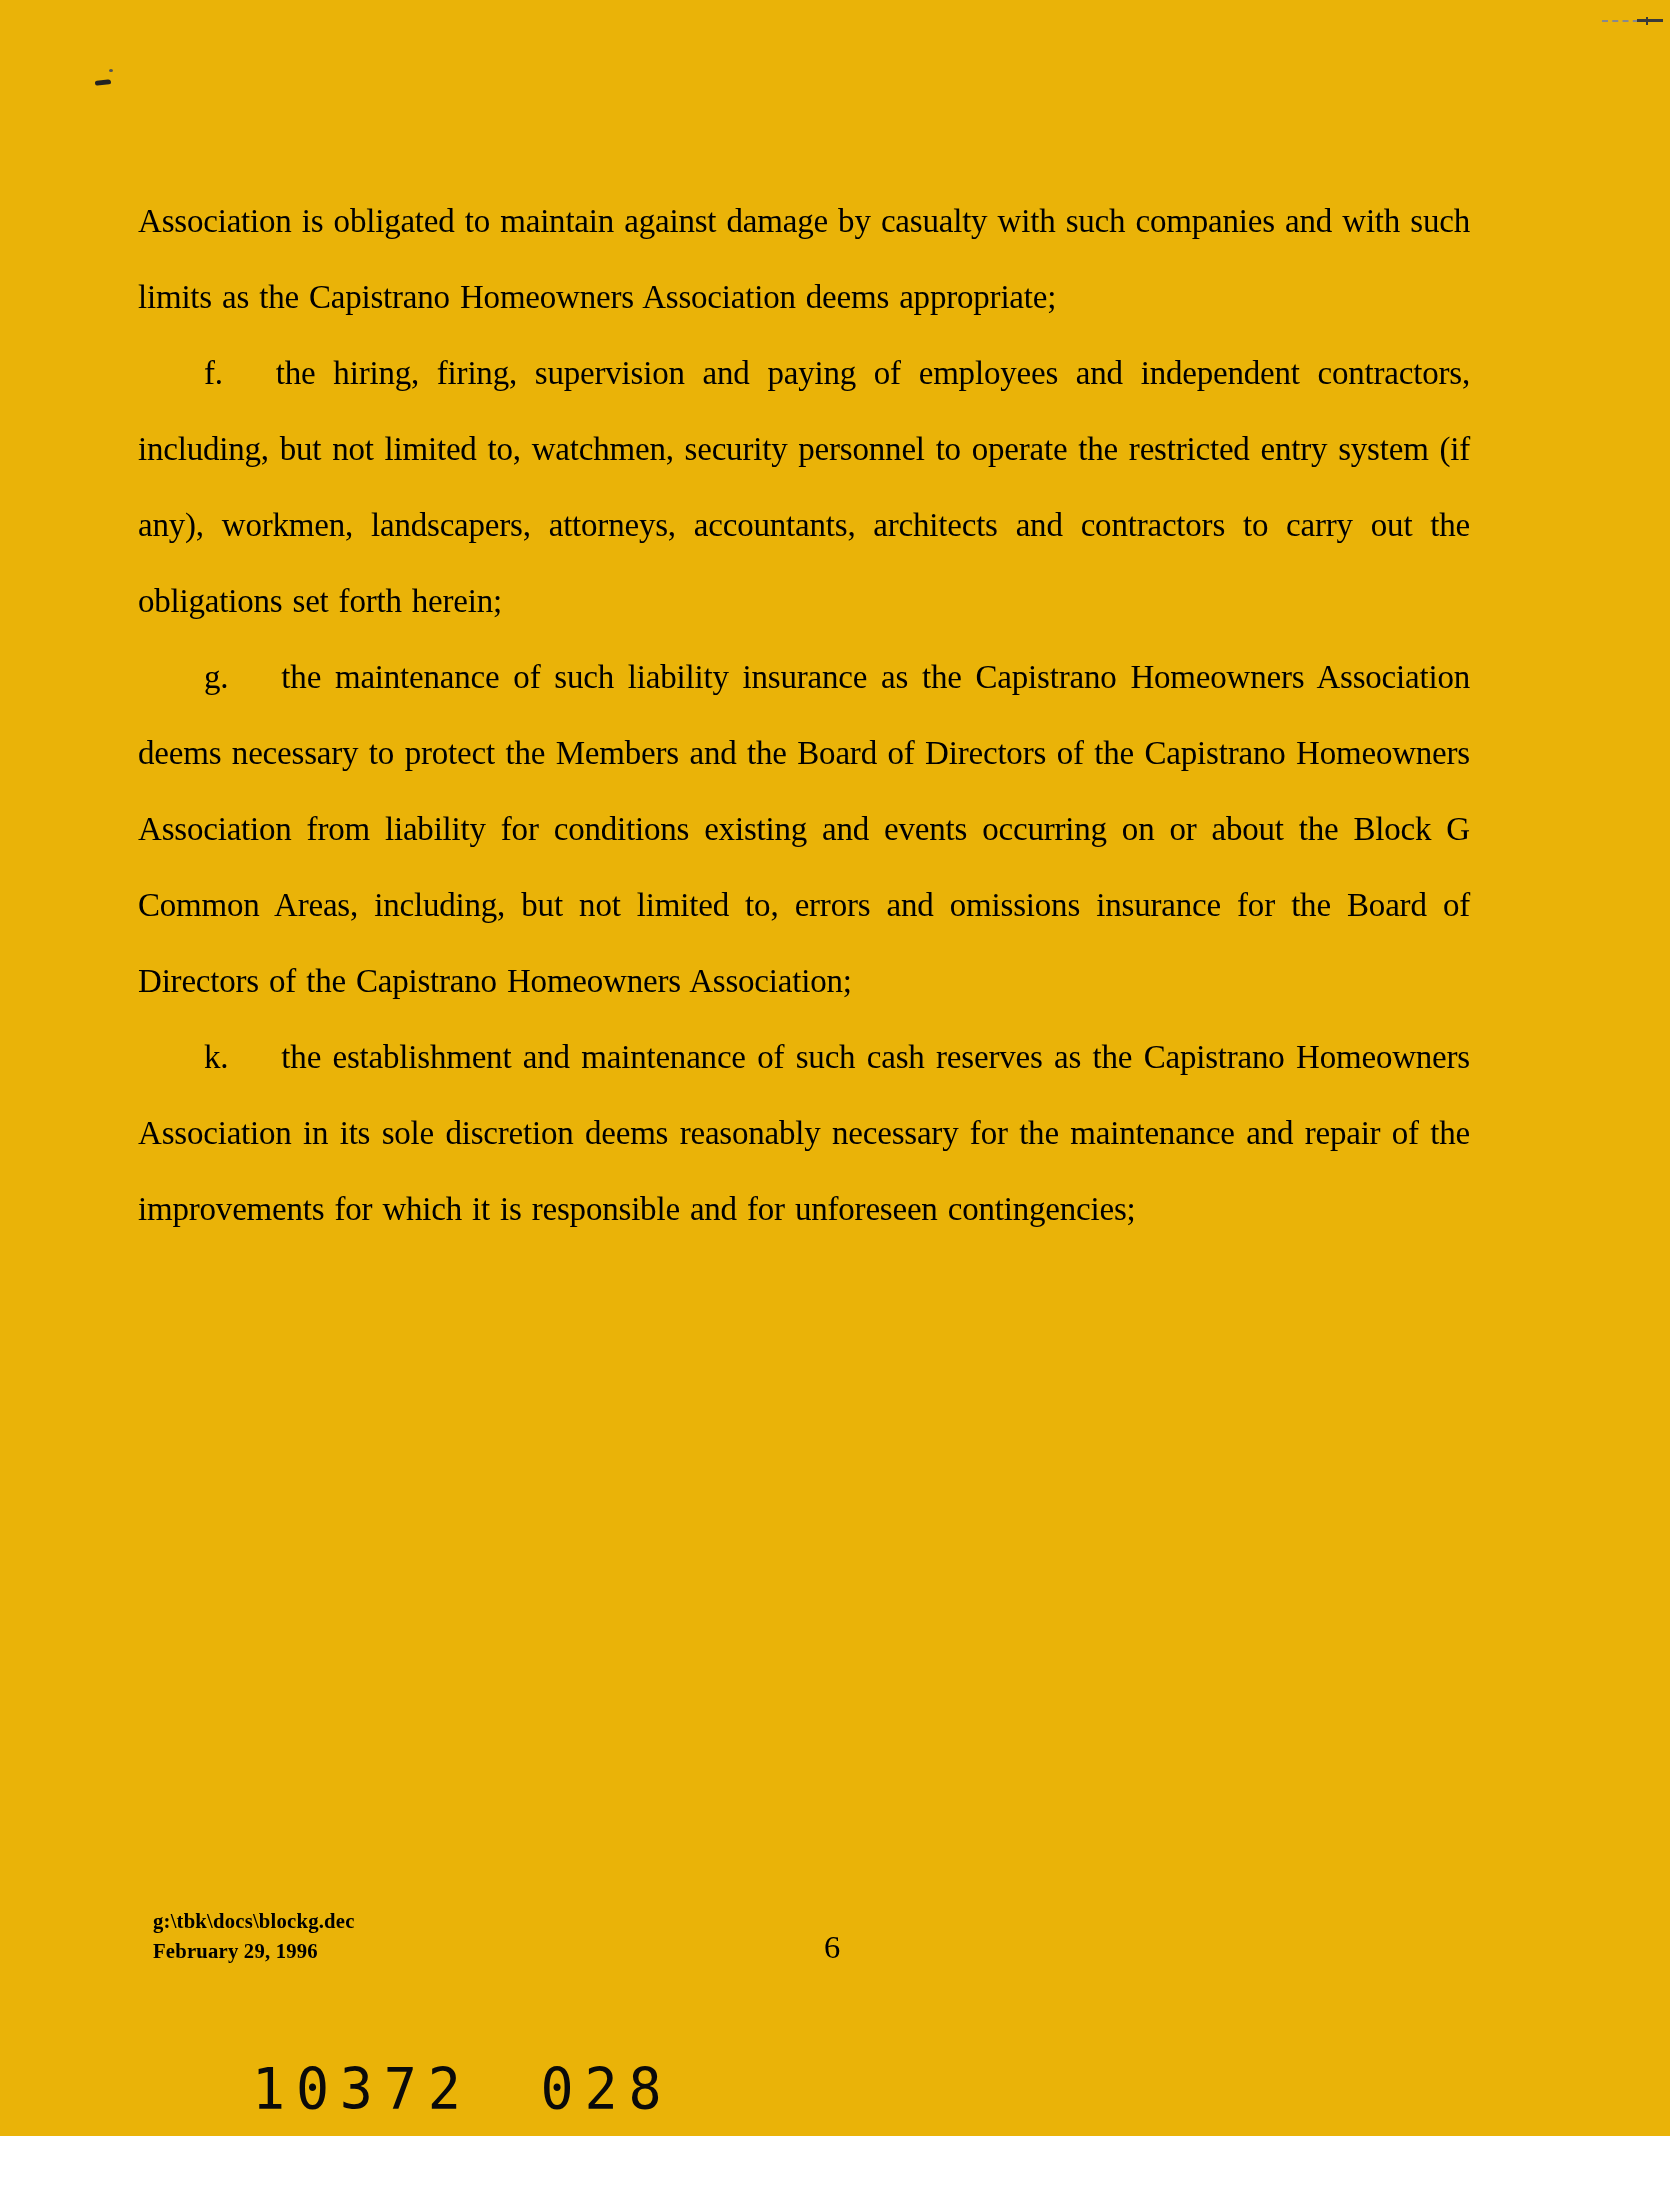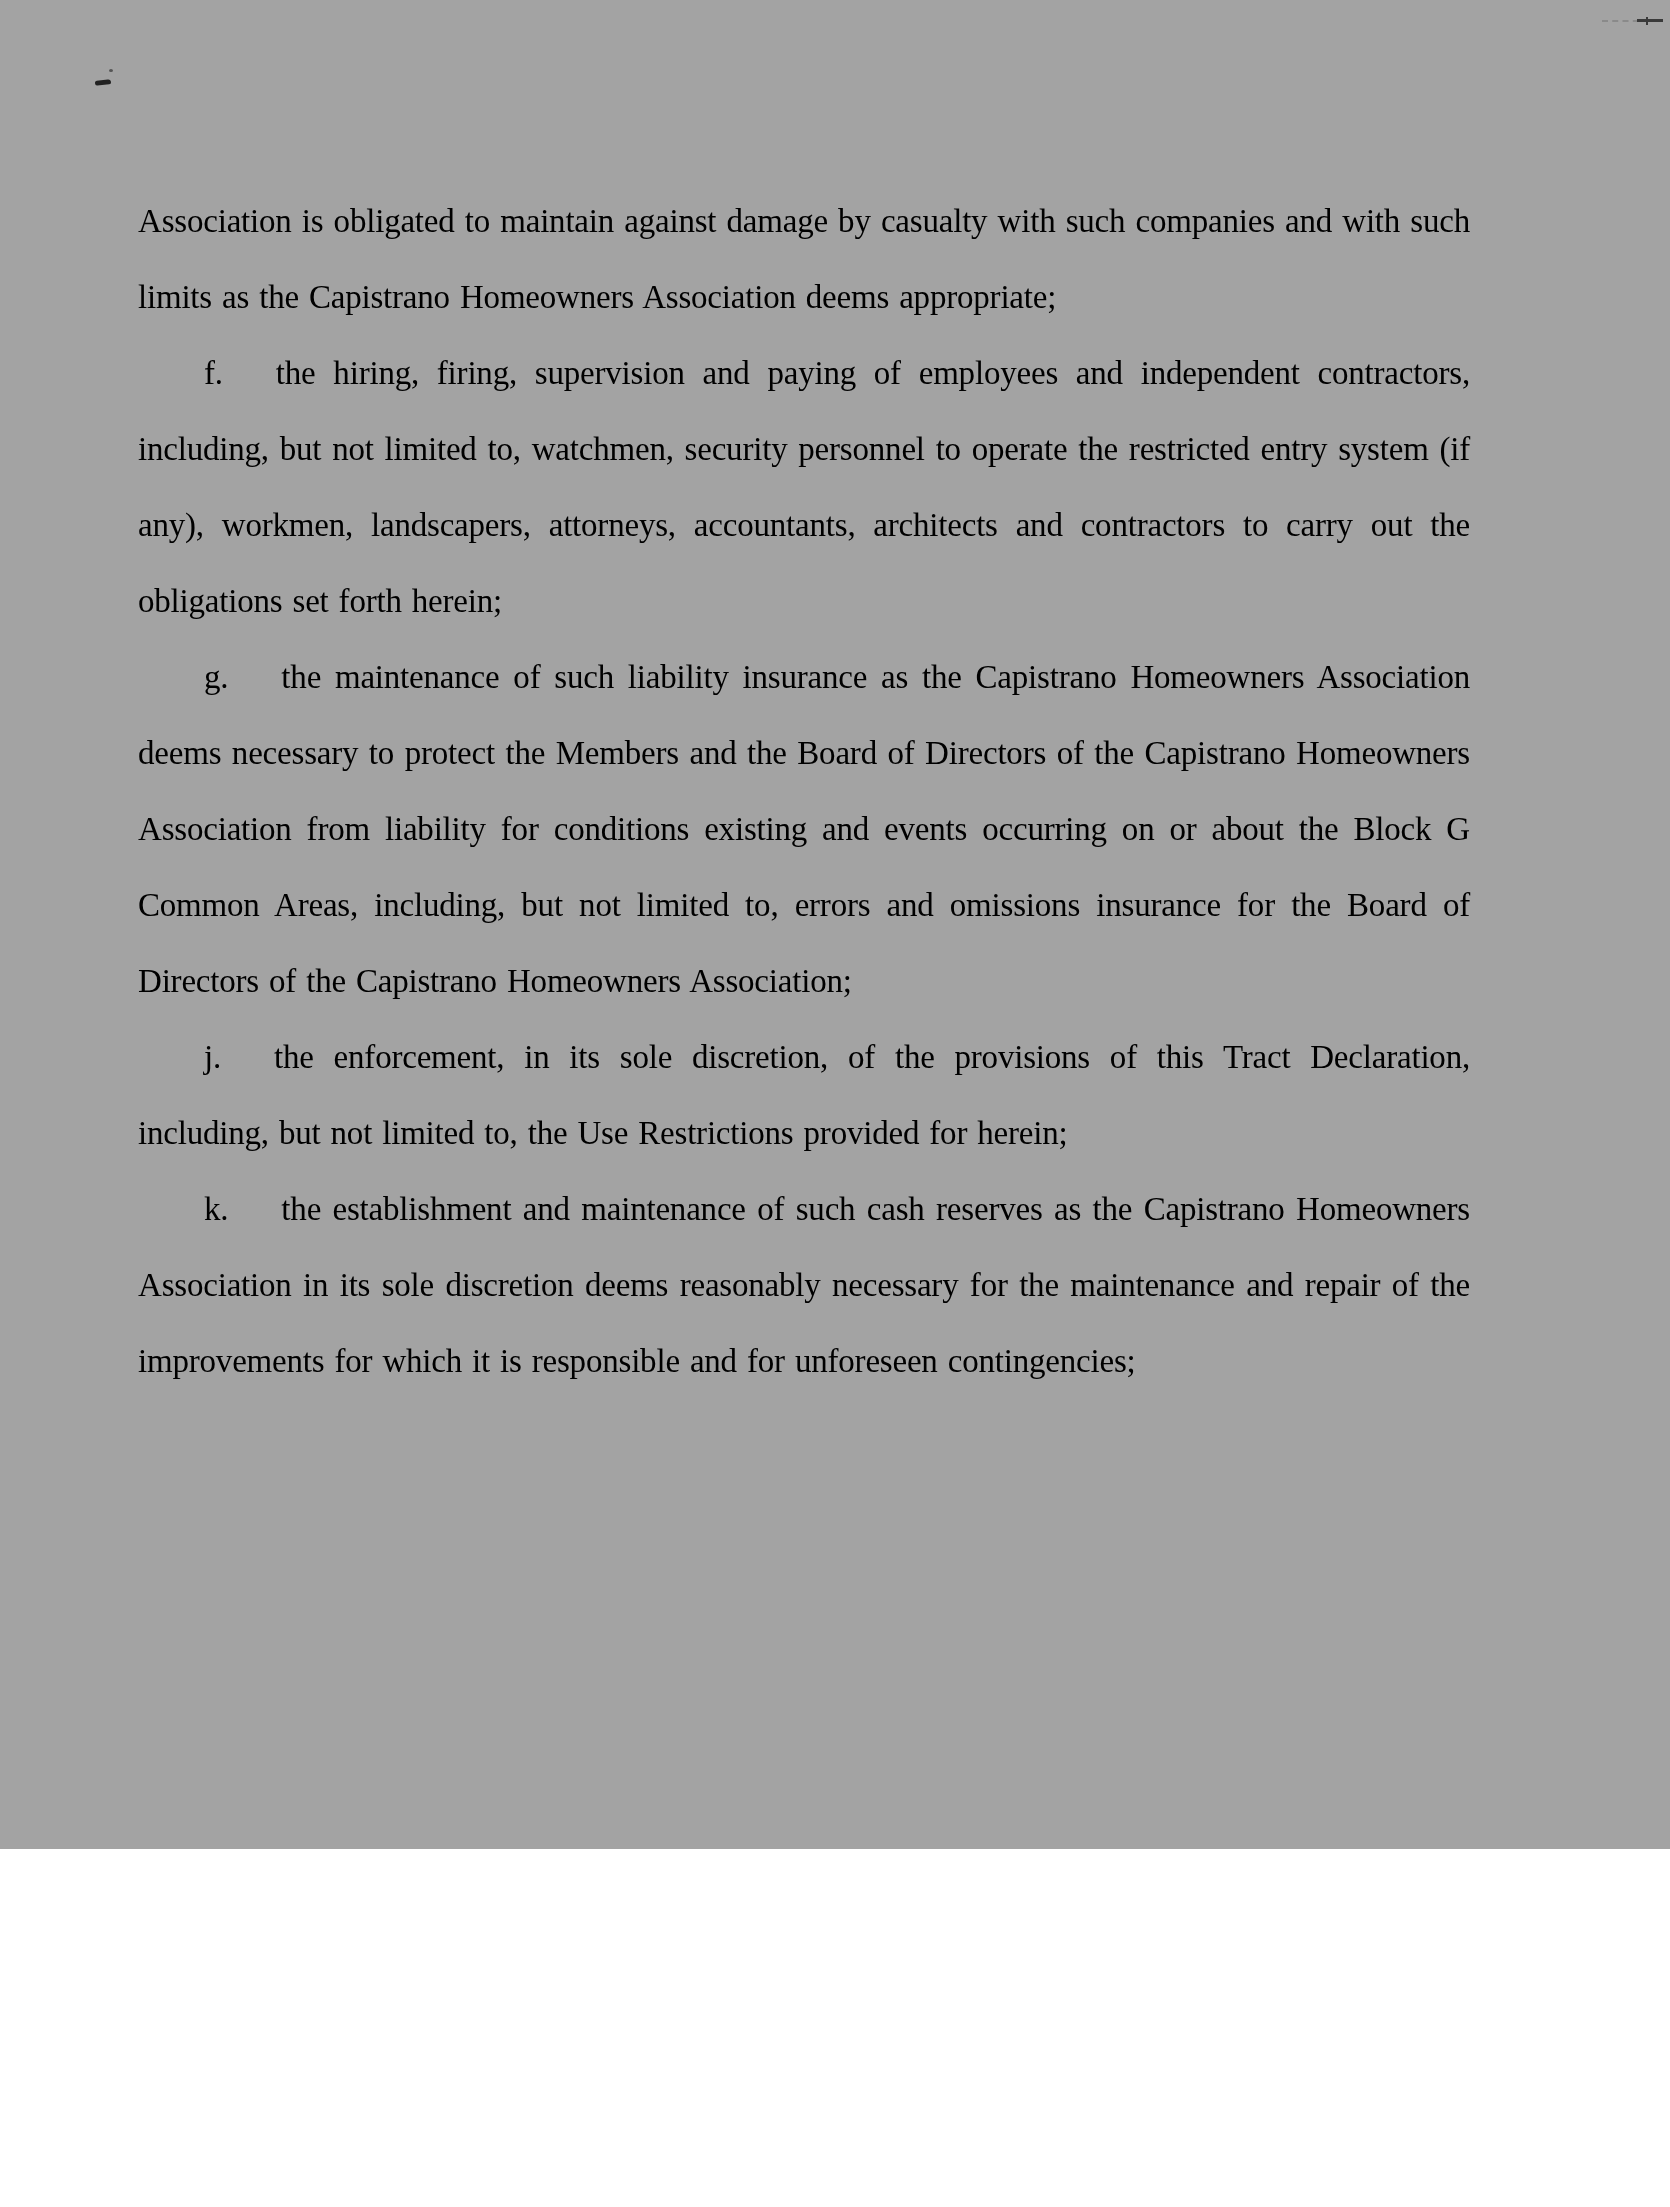--- a/index.html
+++ b/index.html
@@ -1,20 +1,20 @@
 <!DOCTYPE html>
 <html><head>
 <meta charset="utf-8">
 <style>
   html, body { margin: 0; padding: 0; background: #ffffff; }
   .page {
     position: relative;
     width: 1671px;
-    height: 1849px;
-    background: #a3a3a3;
+    height: 2136px;
+    background: #eab308;
     color: #000000;
     font-family: "Liberation Serif", serif;
     overflow: hidden;
   }
 
   
   .body-text {
     position: absolute;
     left: 138px;
     top: 183px;
@@ -120,21 +120,20 @@
   <div class="body-text">
 
     <p class="para"><span class="ptext">Association is obligated to maintain against damage by casualty with such companies and with such limits as the Capistrano Homeowners Association deems appropriate;</span></p>
 
     <p class="para lettered"><span class="plabel">f.</span><span class="pgap"></span><span class="ptext">the hiring, firing, supervision and paying of employees and independent contractors, including, but not limited to, watchmen, security personnel to operate the restricted entry system (if any), workmen, landscapers, attorneys, accountants, architects and contractors to carry out the obligations set forth herein;</span></p>
 
     <p class="para lettered"><span class="plabel">g.</span><span class="pgap"></span><span class="ptext">the maintenance of such liability insurance as the Capistrano Homeowners Association deems necessary to protect the Members and the Board of Directors of the Capistrano Homeowners Association from liability for conditions existing and events occurring on or about the Block G Common Areas, including, but not limited to, errors and omissions insurance for the Board of Directors of the Capistrano Homeowners Association;</span></p>
 
 
 
-    <p class="para lettered"><span class="plabel">j.</span><span class="pgap"></span><span class="ptext">the enforcement, in its sole discretion, of the provisions of this Tract Declaration, including, but not limited to, the Use Restrictions provided for herein;</span></p>
 
     <p class="para lettered"><span class="plabel">k.</span><span class="pgap"></span><span class="ptext">the establishment and maintenance of such cash reserves as the Capistrano Homeowners Association in its sole discretion deems reasonably necessary for the maintenance and repair of the improvements for which it is responsible and for unforeseen contingencies;</span></p>
 
 
   </div>
 
   <div class="footer-file">
     <div>g:\tbk\docs\blockg.dec</div>
     <div>February 29, 1996</div>
   </div>

